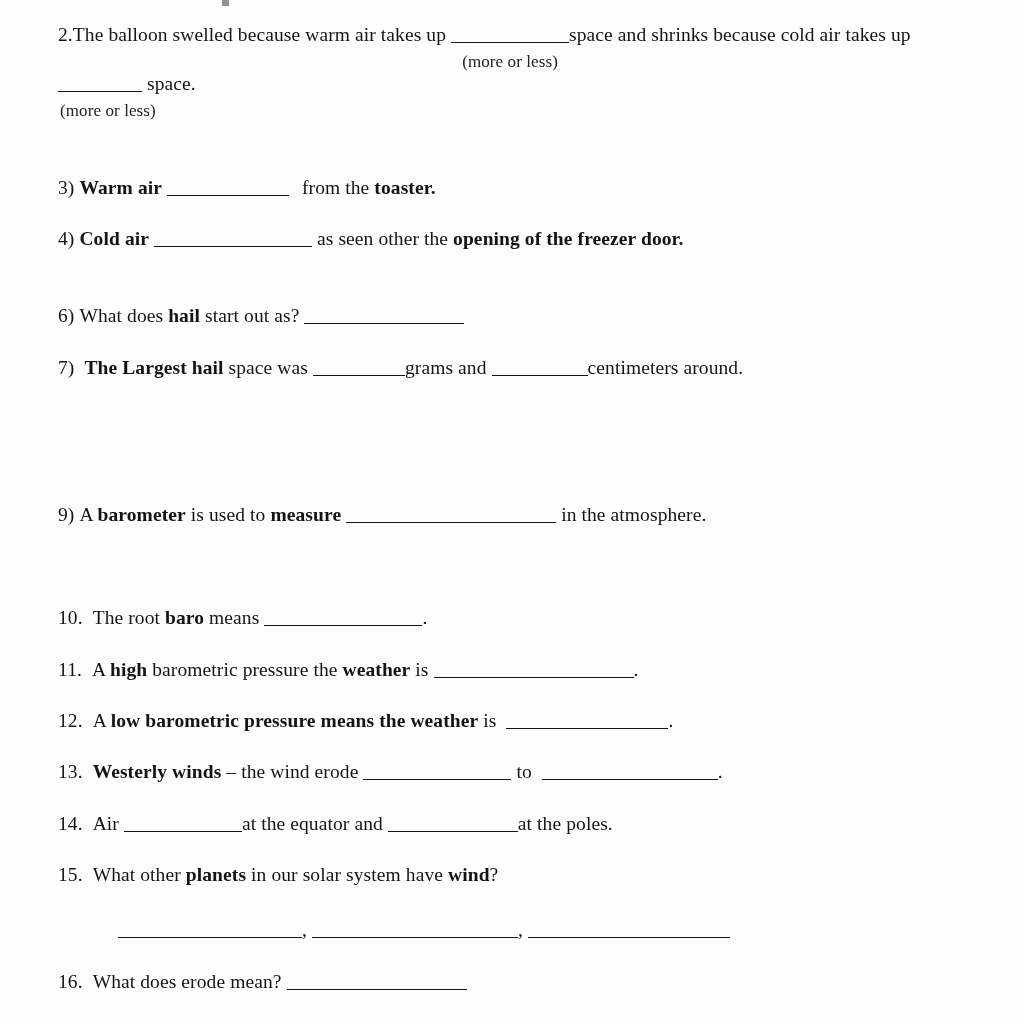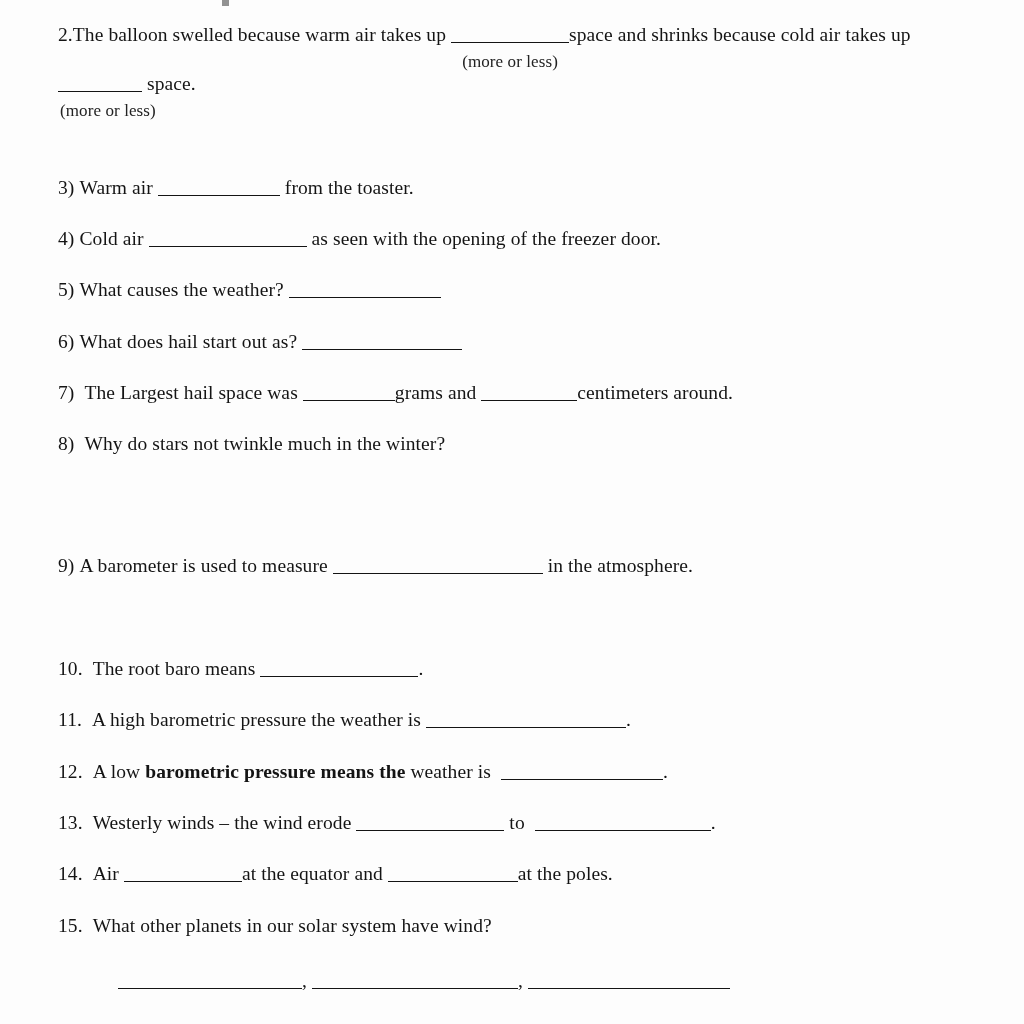--- a/index.html
+++ b/index.html
@@ -49,21 +49,21 @@
     color: #141414;
     letter-spacing: 0.1px;
     position: relative;
   }
 
   .num {
     white-space: pre;
   }
 
   b, .bold {
-    font-weight: normal;
+    font-weight: bold;
   }
 
   
   .blank {
     display: inline-block;
     border-bottom: 1.6px solid #141414;
     vertical-align: baseline;
     height: 0.92em;
     margin-bottom: -0.1em;
   }
@@ -114,52 +114,46 @@
 
     <div style="height:24px;"></div>
 
     <div class="q">
       <span class="hintwrap"><span class="blank" style="width:84px;"></span><span class="hint left-align">(more or less)</span></span><span style="white-space:pre;"> space.</span>
     </div>
 
     <div class="sp-xl"></div>
 
     <div class="q">
-      <span class="num">3)</span><span>&nbsp;</span><b>Warm air</b><span>&nbsp;</span><span class="blank" style="width:122px;"></span><span style="white-space:pre;"> from the </span><b>toaster.</b>
-    </div>
-
-    <div class="sp-md"></div>
-
-    <div class="q">
-      <span class="num">4)</span><span>&nbsp;</span><b>Cold air</b><span>&nbsp;</span><span class="blank" style="width:158px;"></span><span style="white-space:pre;"> as seen with the </span><b>opening of the freezer door.</b>
-    </div>
-
-    <div class="sp-md"></div>
-
-    <div class="q">
-      <span class="num">5)</span><span>&nbsp;</span><span style="white-space:pre;">What </span><b>causes</b><span style="white-space:pre;"> the weather? </span><span class="blank" style="width:152px;"></span>
-    </div>
+      <span class="num">3)</span><span>&nbsp;</span><b>Warm air</b><span>&nbsp;</span><span class="blank" style="width:122px;"></span><span style="white-space:pre;margin-left:8px;"> from the </span><b>toaster.</b>
+    </div>
+
+    <div class="sp-md"></div>
+
+    <div class="q">
+      <span class="num">4)</span><span>&nbsp;</span><b>Cold air</b><span>&nbsp;</span><span class="blank" style="width:158px;"></span><span style="white-space:pre;"> as seen other the </span><b>opening of the freezer door.</b>
+    </div>
+
+    <div class="sp-md"></div>
+
 
     <div class="sp-md"></div>
 
     <div class="q">
       <span class="num">6)</span><span>&nbsp;</span><span style="white-space:pre;">What does </span><b>hail</b><span style="white-space:pre;"> start out as? </span><span class="blank" style="width:160px;"></span>
     </div>
 
     <div class="sp-md"></div>
 
     <div class="q">
       <span class="num">7)</span><span>&nbsp;&nbsp;</span><b>The Largest hail</b><span style="white-space:pre;"> space was </span><span class="blank" style="width:92px;"></span><span style="white-space:pre;">grams and </span><span class="blank" style="width:96px;"></span><span>centimeters around.</span>
     </div>
 
     <div class="sp-md"></div>
 
-    <div class="q">
-      <span class="num">8)</span><span>&nbsp;&nbsp;</span><span style="white-space:pre;">Why do </span><b>stars</b><span style="white-space:pre;"> not </span><b>twinkle</b><span style="white-space:pre;"> much in the </span><b>winter</b><span>?</span>
-    </div>
 
     <div class="sp-xxl"></div>
 
     <div class="q">
       <span class="num">9)</span><span>&nbsp;</span><span style="white-space:pre;">A </span><b>barometer</b><span style="white-space:pre;"> is used to </span><b>measure</b><span>&nbsp;</span><span class="blank" style="width:210px;"></span><span style="white-space:pre;"> in the atmosphere.</span>
     </div>
 
     <div class="sp-xl"></div>
 
     <div class="q">

